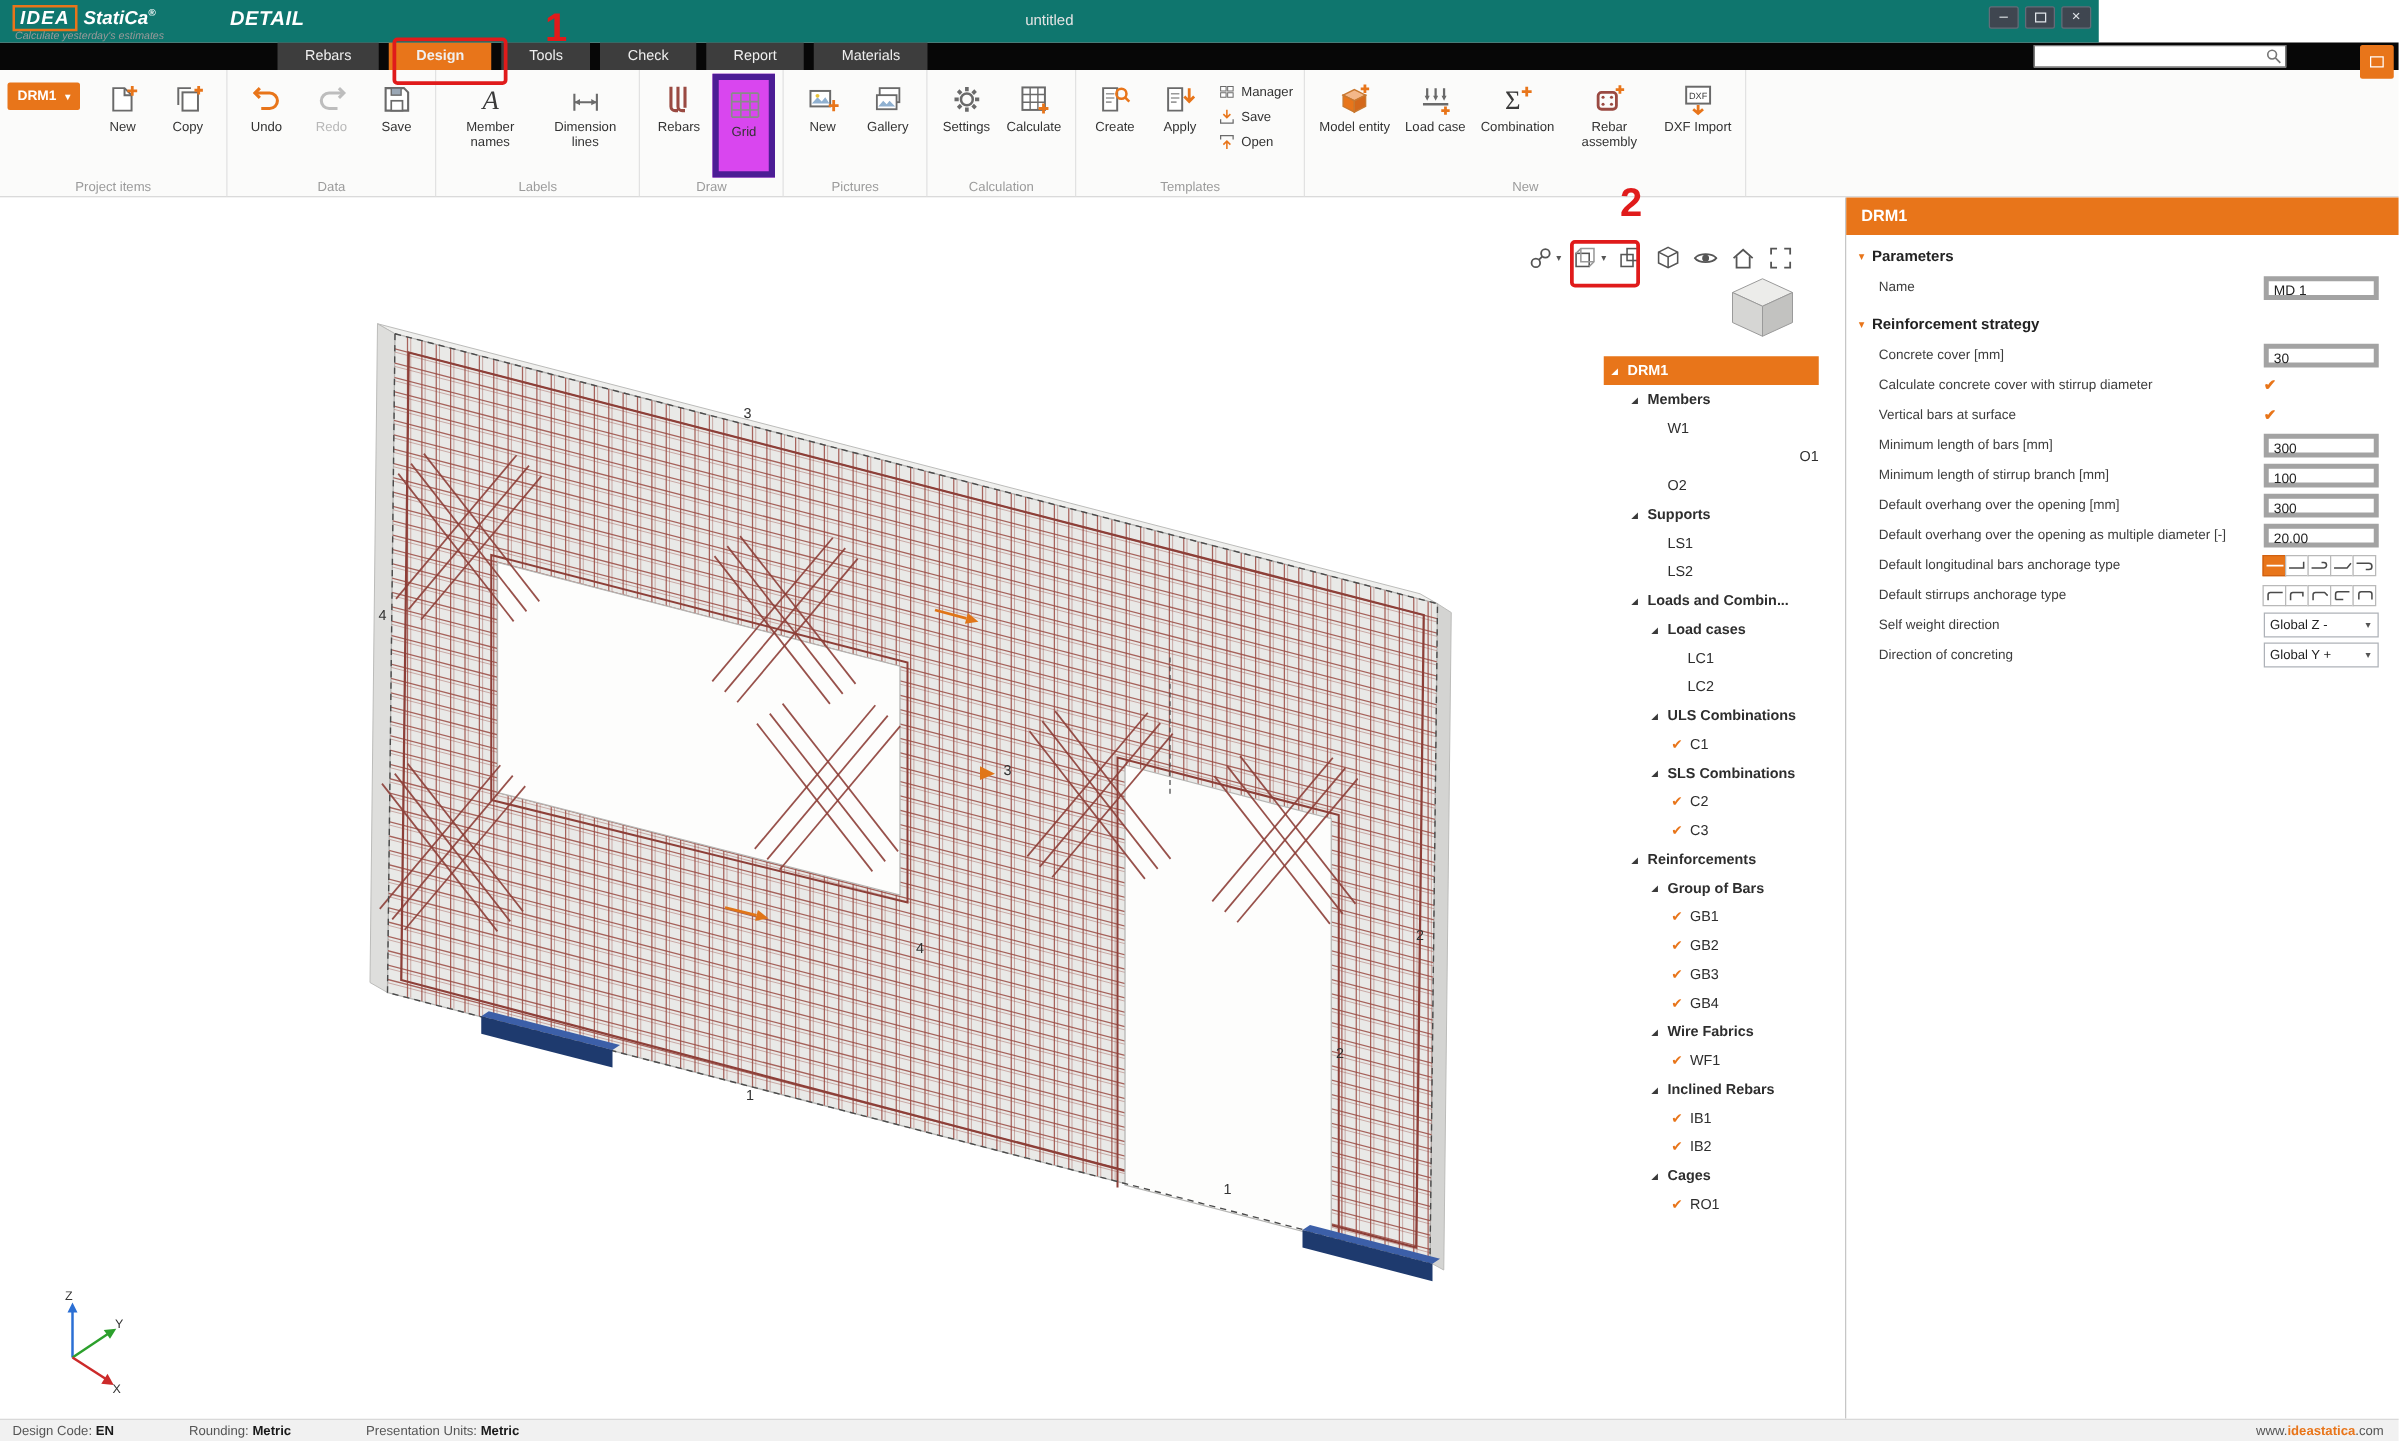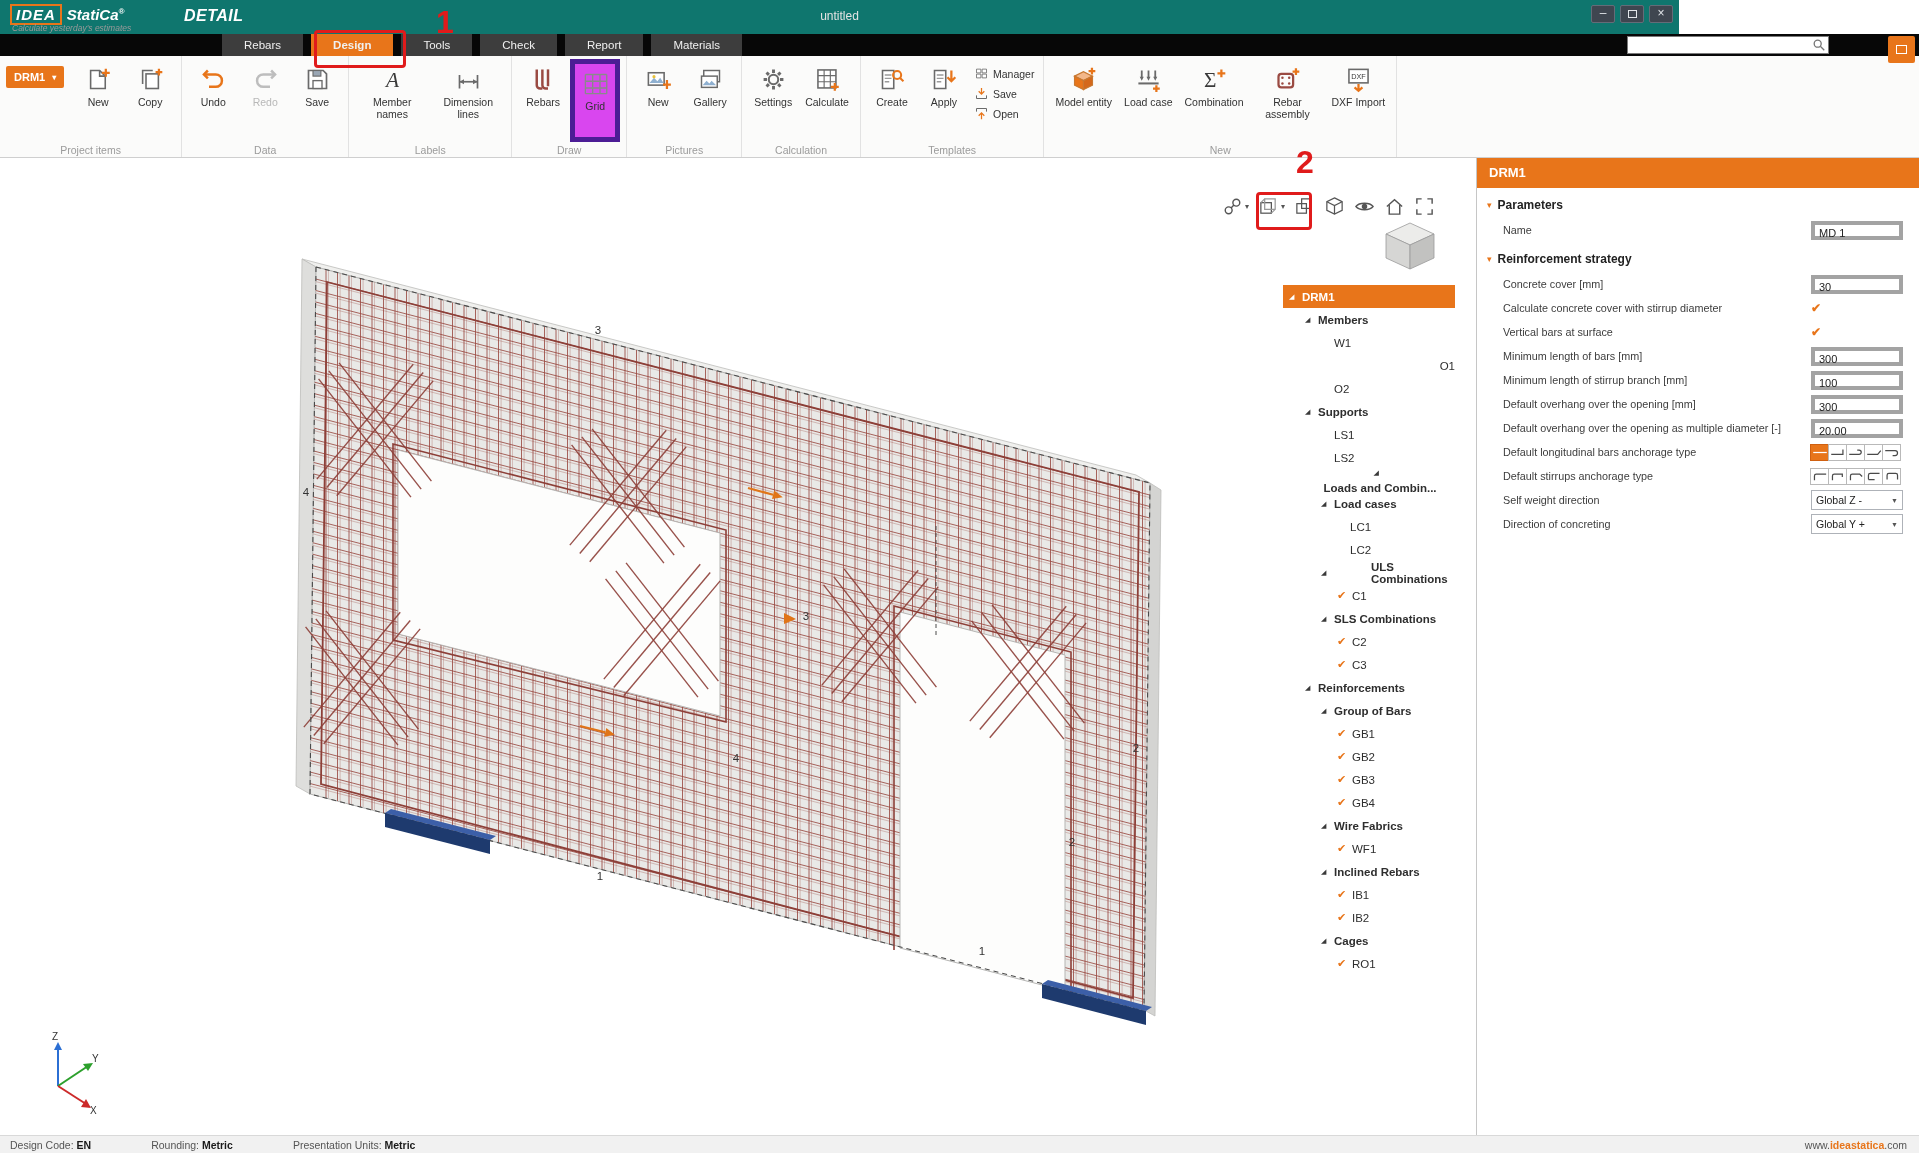--- a/index.html
+++ b/index.html
@@ -829,35 +829,35 @@
       <div class="trow" style="padding-left: 22px;">
         <span class="texp">◢</span>
         <span class="tlab b">Supports</span>
       </div>
       <div class="trow" style="padding-left: 51px;">
         <span class="tlab">LS1</span>
       </div>
       <div class="trow" style="padding-left: 51px;">
         <span class="tlab">LS2</span>
       </div>
-      <div class="trow" style="padding-left: 22px; flex-direction: column;">
+      <div class="trow" style="padding-left: 22px;">
         <span class="texp">◢</span>
         <span class="tlab b">Loads and Combin...</span>
       </div>
       <div class="trow" style="padding-left: 38px;">
         <span class="texp">◢</span>
         <span class="tlab b">Load cases</span>
       </div>
       <div class="trow" style="padding-left: 67px;">
         <span class="tlab">LC1</span>
       </div>
       <div class="trow" style="padding-left: 67px;">
         <span class="tlab">LC2</span>
       </div>
-      <div class="trow" style="padding-left: 38px; gap: 37px;">
+      <div class="trow" style="padding-left: 38px;">
         <span class="texp">◢</span>
         <span class="tlab b">ULS Combinations</span>
       </div>
       <div class="trow" style="padding-left: 54px;">
         <span class="tchk">✔</span>
         <span class="tlab">C1</span>
       </div>
       <div class="trow" style="padding-left: 38px;">
         <span class="texp">◢</span>
         <span class="tlab b">SLS Combinations</span>

